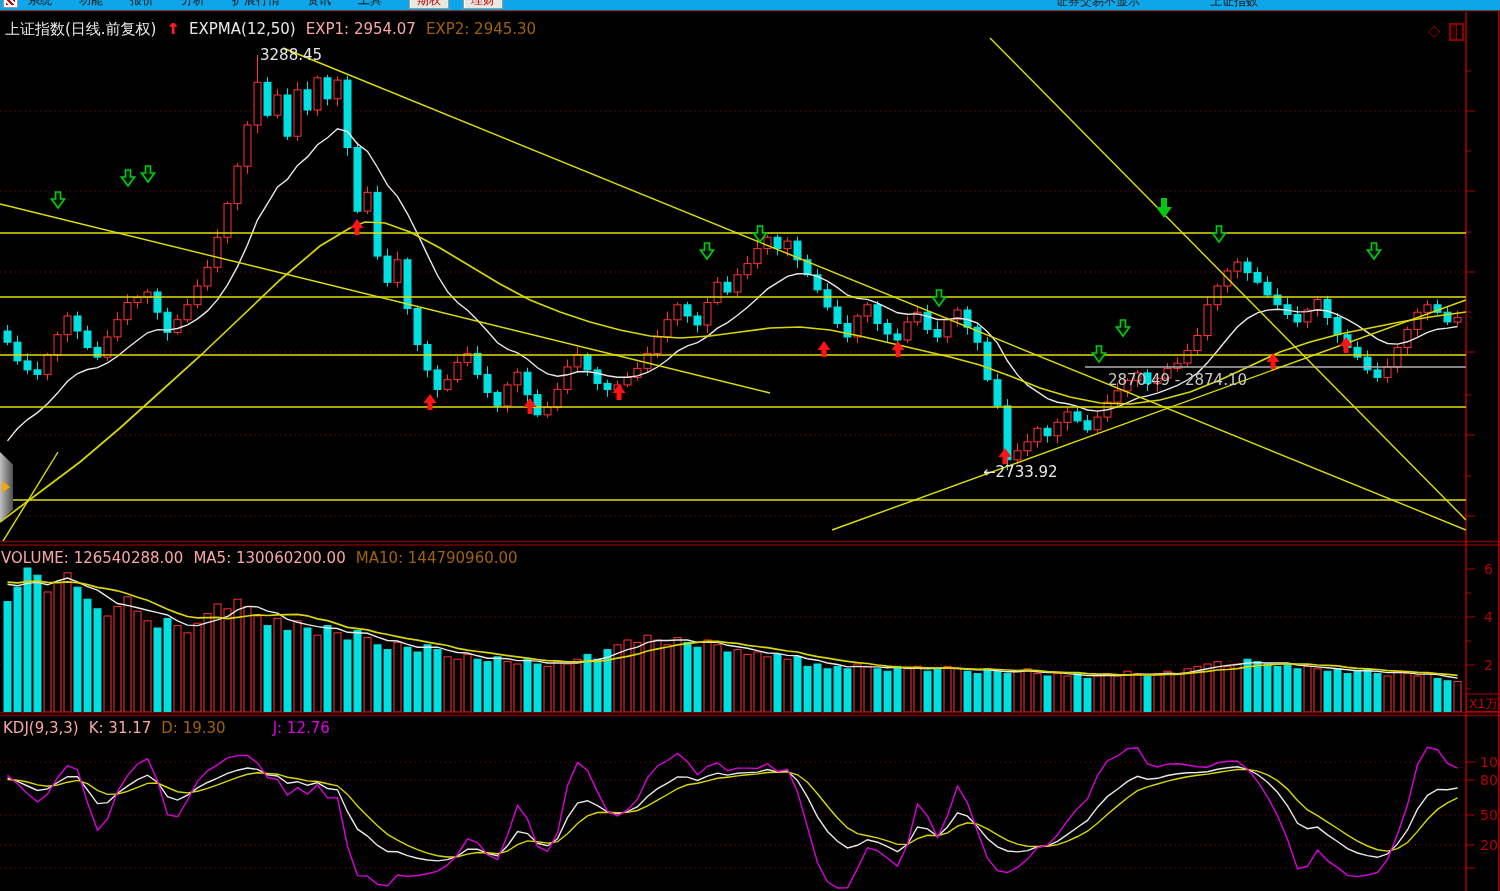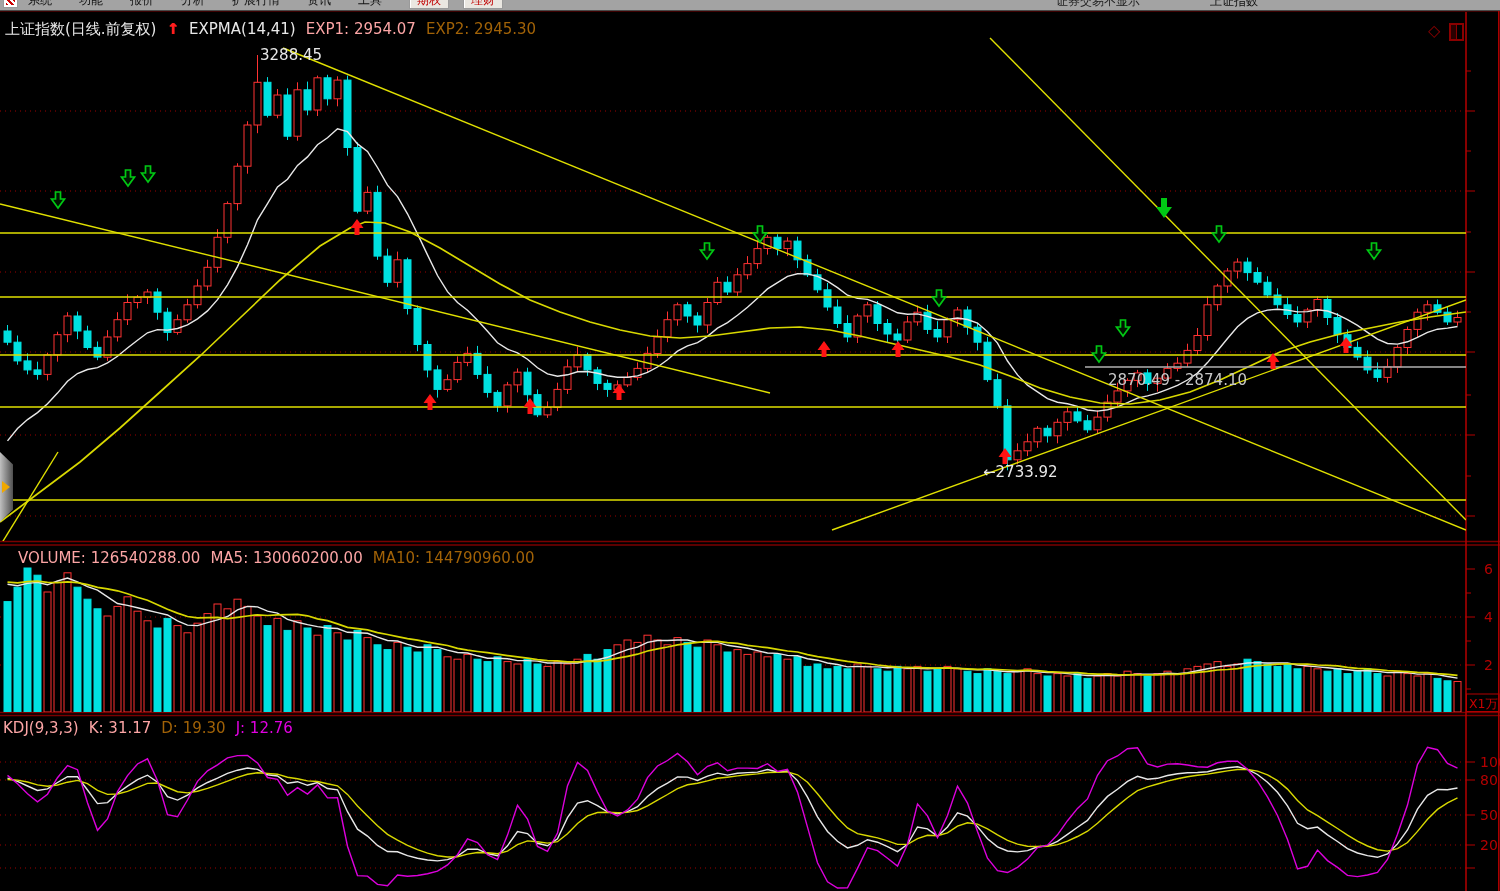--- a/index.html
+++ b/index.html
@@ -1,37 +1,37 @@
 <!DOCTYPE html>
 <html><head>
 <meta charset="utf-8">
 <style>
   html,body{margin:0;padding:0;background:#000;}
   .screen{position:relative;width:1500px;height:891px;overflow:hidden;background:#000;
           font-family:"DejaVu Sans",sans-serif;}
   svg text{font-family:"DejaVu Sans",sans-serif;}
   #chart-svg{position:absolute;top:0;left:0;z-index:1;}
   .menubar{position:absolute;top:0;left:0;width:1500px;height:11px;overflow:hidden;
-           background:#a3a3a3;border-bottom:1px solid #4a4a4a;box-sizing:border-box;z-index:6;}
+           background:#0ea5e9;border-bottom:1px solid #4a4a4a;box-sizing:border-box;z-index:6;}
   .menubar .row{position:relative;display:flex;align-items:center;height:22px;margin-top:-11px;
                 font-size:12px;color:#111;}
   .logo{width:13px;height:13px;background:#fff;border:1px solid #999;margin:0 10px 0 3px;position:relative;flex:0 0 auto;}
   .logo::after{content:"";position:absolute;inset:2px;
                background:repeating-linear-gradient(45deg,#c00,#c00 2px,#fff 2px,#fff 4px);}
   .menu-item{margin-right:27px;white-space:nowrap;cursor:default;}
   .menu-item.accent{color:#c00000;background:#eae7e1;border:1px solid #9a9a9a;
                     box-shadow:inset 1px 1px #fff;padding:1px 7px;margin-right:14px;}
   .right-status{position:absolute;left:1056px;top:4px;color:#222;white-space:nowrap;}
   .right-index{position:absolute;left:1210px;top:4px;color:#111;white-space:nowrap;}
   .hdr{position:absolute;z-index:3;font-size:15px;white-space:nowrap;color:#e8e8e8;}
   .hdr span{margin-right:10px;}
   #main-header{top:20px;left:5px;}
-  #vol-header{top:549px;left:18px;}
+  #vol-header{top:549px;left:1px;}
   #kdj-header{top:719px;left:3px;}
-  .w{color:#fca5a5;} .y{color:#a16207;} .m{color:#e000e0;}
+  .w{color:#fca5a5;} .y{color:#a16207;} .m{color:#e000e0;margin-left:37px;}
   .red-arrow{color:#ff1e1e;font-weight:bold;text-shadow:1px 0 #ff1e1e;margin-right:4px;}
   .corner{position:absolute;z-index:3;}
   #corner-diamond{top:21px;left:1428px;color:#8b0000;font-size:16px;}
   #corner-window{top:23px;left:1449px;width:11px;height:14px;border:2px solid #8b0000;
                  background:linear-gradient(90deg,#2a0000 0 5px,transparent 5px),
                             linear-gradient(90deg,transparent 0 5px,#8b0000 5px 6px,transparent 6px);}
   .tab-handle{position:absolute;left:0;top:452px;width:13px;height:70px;z-index:4;
               background:linear-gradient(90deg,#c0c0c0,#4f4f4f);
               clip-path:polygon(0 0,100% 18%,100% 82%,0 100%);}
   .tab-arrow{position:absolute;left:2px;top:29px;width:0;height:0;
@@ -596,21 +596,21 @@
   <div class="menubar">
     <div class="row">
       <span class="logo"></span>
       <span id="menu-items"><span class="menu-item">系统</span><span class="menu-item">功能</span><span class="menu-item">报价</span><span class="menu-item">分析</span><span class="menu-item">扩展行情</span><span class="menu-item">资讯</span><span class="menu-item">工具</span><span class="menu-item accent">期权</span><span class="menu-item accent">理财</span></span>
       <span class="right-status">证券交易不显示</span>
       <span class="right-index">上证指数</span>
     </div>
   </div>
 
   <div class="hdr" id="main-header">
-    <span>上证指数(日线.前复权)</span><span class="red-arrow">↑</span><span>EXPMA(14,41)</span><span class="w">EXP1: 2954.07</span><span class="y">EXP2: 2945.30</span>
+    <span>上证指数(日线.前复权)</span><span class="red-arrow">↑</span><span>EXPMA(12,50)</span><span class="w">EXP1: 2954.07</span><span class="y">EXP2: 2945.30</span>
   </div>
 
   <div class="hdr" id="vol-header">
     <span class="w">VOLUME: 126540288.00</span><span class="w">MA5: 130060200.00</span><span class="y">MA10: 144790960.00</span>
   </div>
 
   <div class="hdr" id="kdj-header">
     <span class="w">KDJ(9,3,3)</span><span class="w">K: 31.17</span><span class="y">D: 19.30</span><span class="m">J: 12.76</span>
   </div>
 

